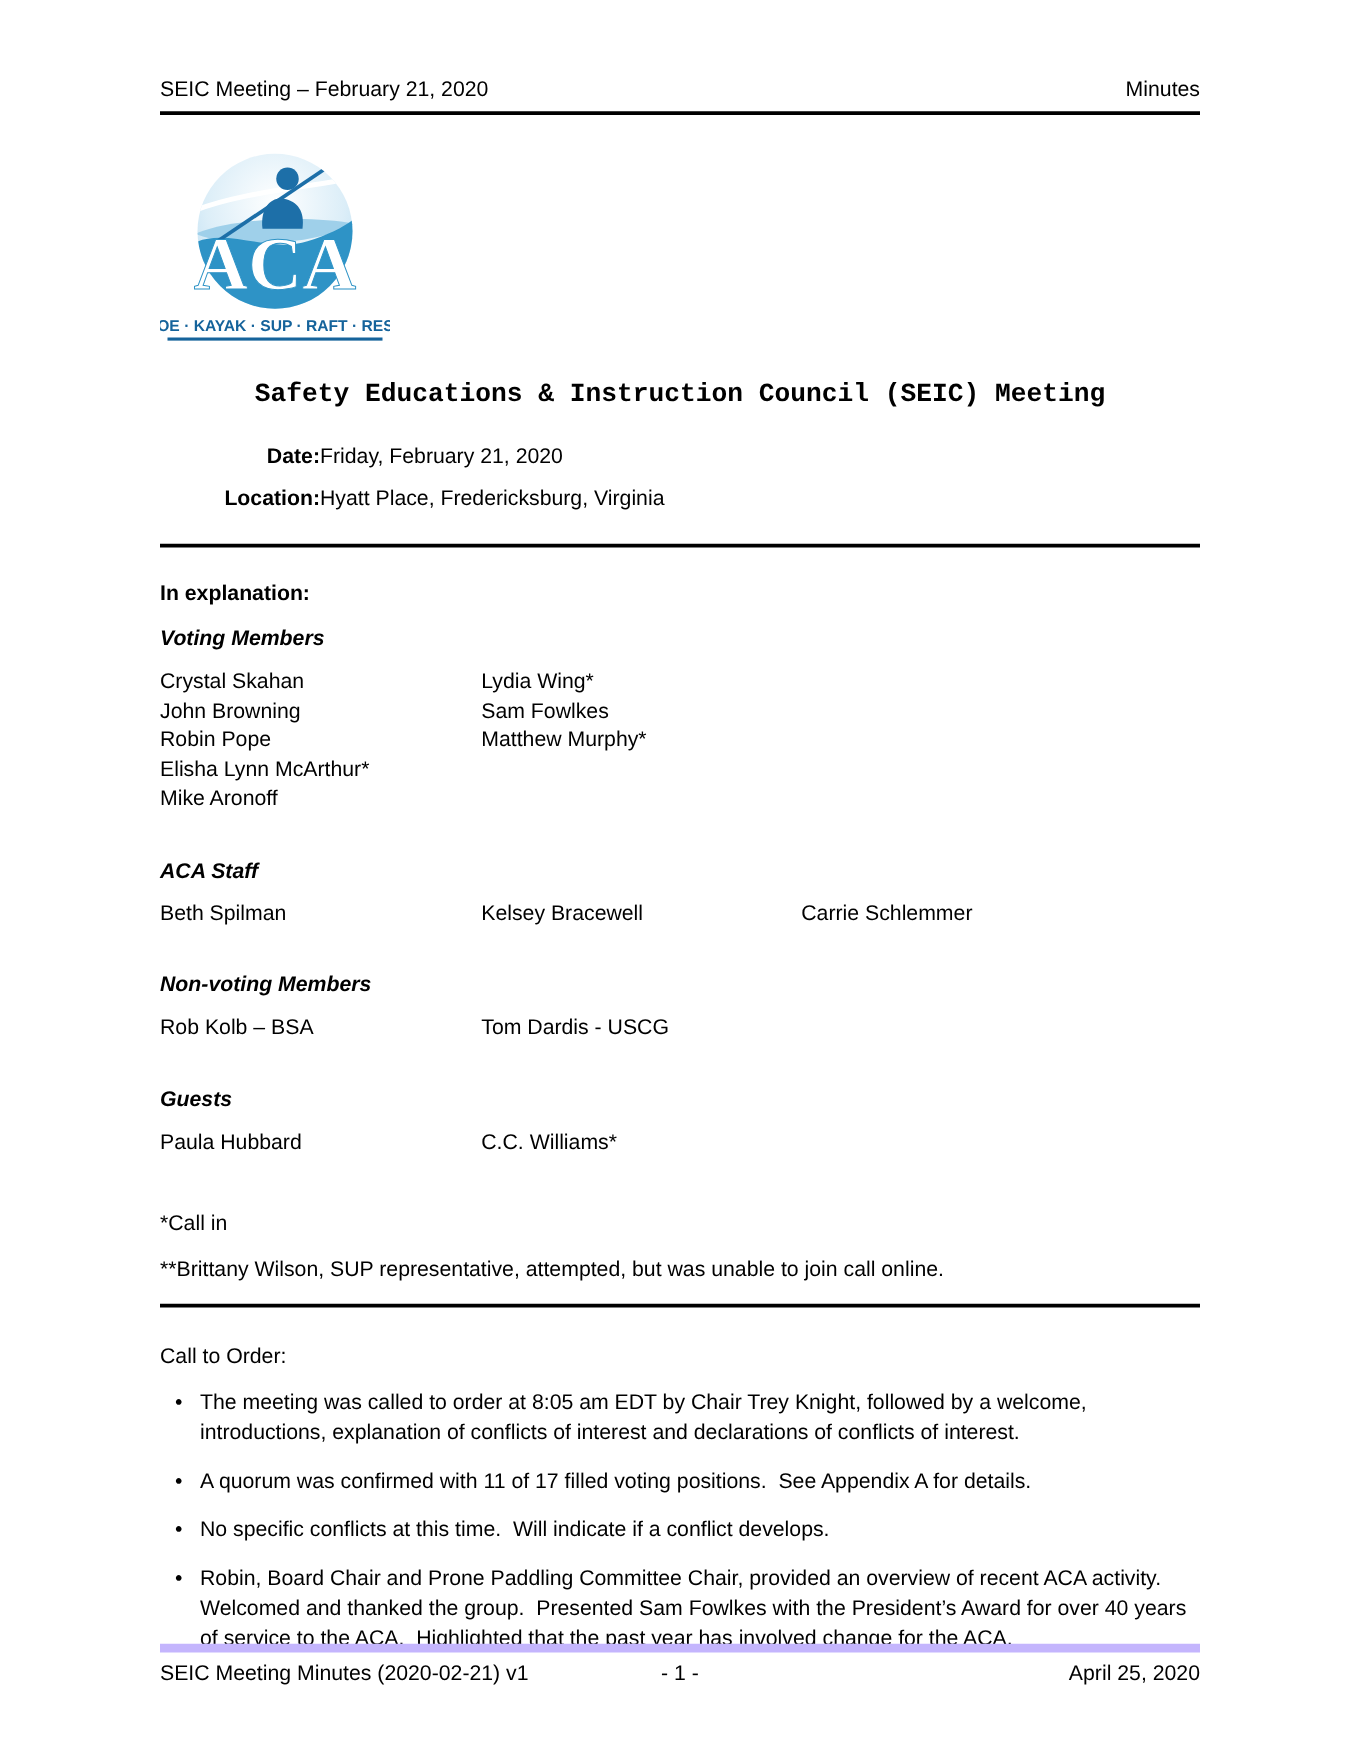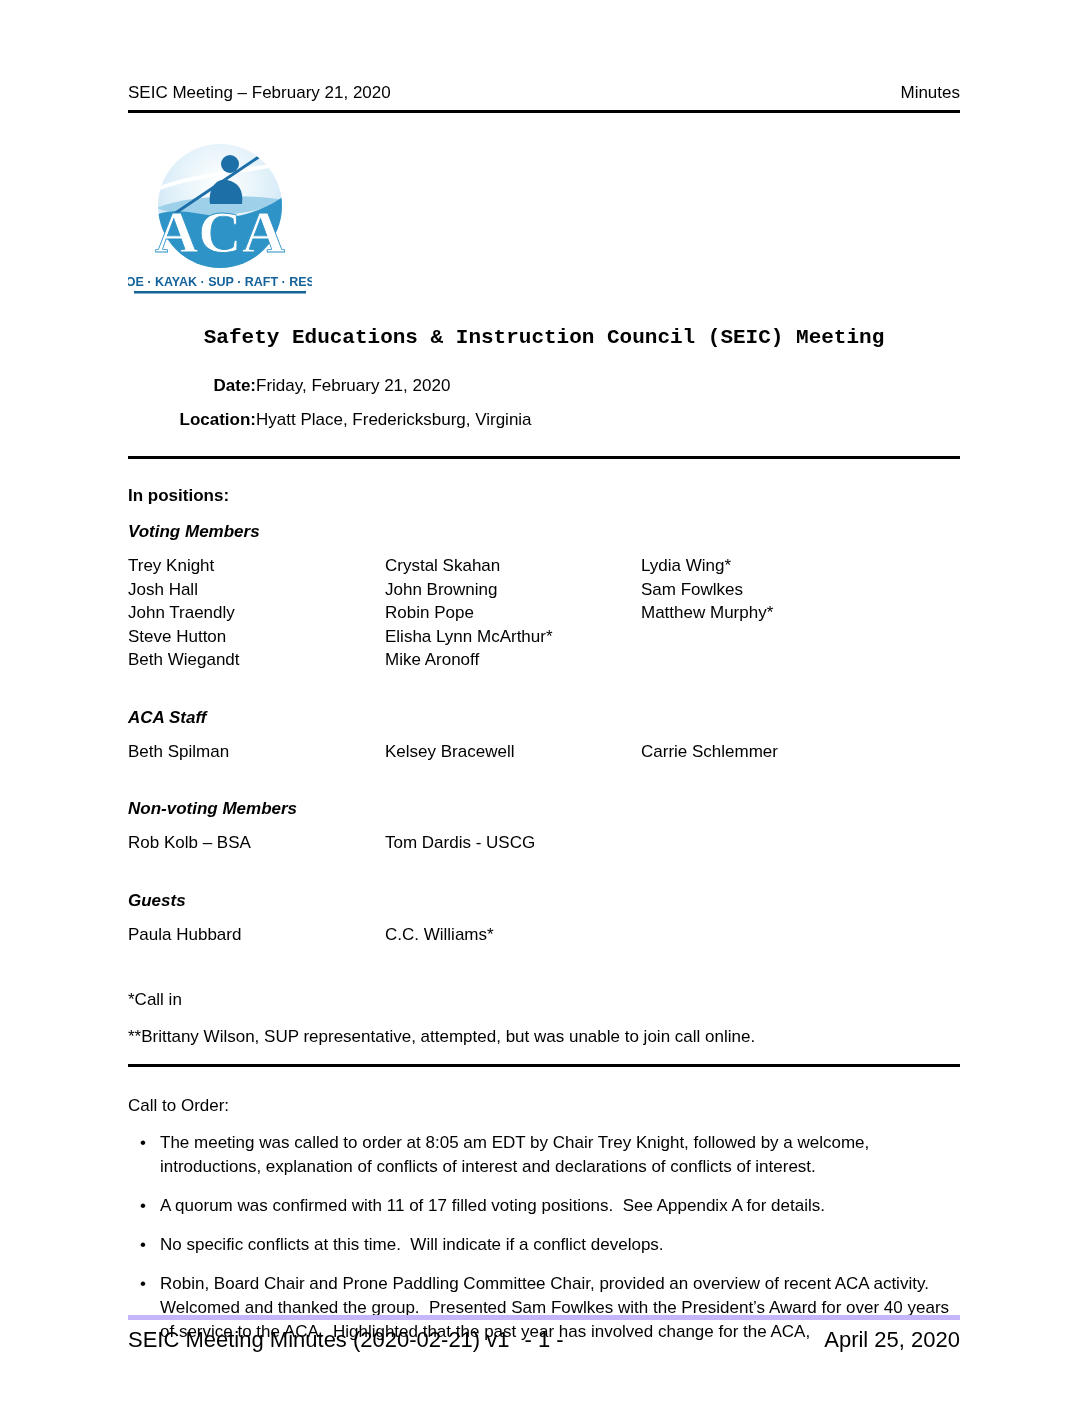--- a/index.html
+++ b/index.html
@@ -5,21 +5,21 @@
   html, body { margin: 0; padding: 0; background: #ffffff; }
   .page {
     position: relative;
     width: 1088px;
     height: 1408px;
     margin: 0 auto;
     background: #ffffff;
     font-family: "Liberation Sans", sans-serif;
     color: #000;
     box-sizing: border-box;
-    padding: 83px 128px 0 128px;
+    padding: 62px 128px 0 128px;
     overflow: hidden;
   }
   
   .hdr {
     display: flex;
     justify-content: space-between;
     font-size: 17px;
     padding-bottom: 7px;
     border-bottom: 3px solid #000;
   }
@@ -60,25 +60,25 @@
   .section-heading { font-size: 17px; font-weight: normal; margin-top: 29px; }
   .bullet-list { margin-top: 0; }
   .bullet-item { display: flex; margin-top: 15px; }
   .bullet-marker { width: 32px; flex: 0 0 32px; padding-left: 12px; box-sizing: border-box; font-size: 17px; line-height: 24px; }
   .bullet-text { font-size: 17px; line-height: 24px; white-space: pre-wrap; }
   .bullet-text b { font-weight: normal; }
   
   .ftr {
     position: absolute;
     left: 128px; right: 128px; top: 1315px;
-    border-top: 5px solid #c4b5fd;
+    border-top: 7px solid #c4b5fd;
     padding-top: 7px;
     display: grid;
     grid-template-columns: 1fr auto 1fr;
-    font-size: 22px;
+    font-size: 17px;
   }
   .ftr .c { justify-self: center; }
   .ftr .r { justify-self: end; }
 </style>
 </head>
 <body>
 
 <div class="page">
 
   <div class="hdr">
@@ -130,32 +130,25 @@
       <span>Friday, February 21, 2020</span>
     </div>
     <div class="meta-row">
       <span class="meta-label">Location:</span>
       <span>Hyatt Place, Fredericksburg, Virginia</span>
     </div>
   </div>
 
   <div class="rule rule1"></div>
 
-  <div class="att-heading">In positions:</div>
+  <div class="att-heading">In explanation:</div>
   <div id="att-groups">
       <div class="att-group">
         <div class="group-title">Voting Members</div>
         <div class="name-grid">
-          <div class="name-col">
-            <div class="name">Trey Knight</div>
-            <div class="name">Josh Hall</div>
-            <div class="name">John Traendly</div>
-            <div class="name">Steve Hutton</div>
-            <div class="name">Beth Wiegandt</div>
-          </div>
           <div class="name-col">
             <div class="name">Crystal Skahan</div>
             <div class="name">John Browning</div>
             <div class="name">Robin Pope</div>
             <div class="name">Elisha Lynn McArthur*</div>
             <div class="name">Mike Aronoff</div>
           </div>
           <div class="name-col">
             <div class="name">Lydia Wing*</div>
             <div class="name">Sam Fowlkes</div>

